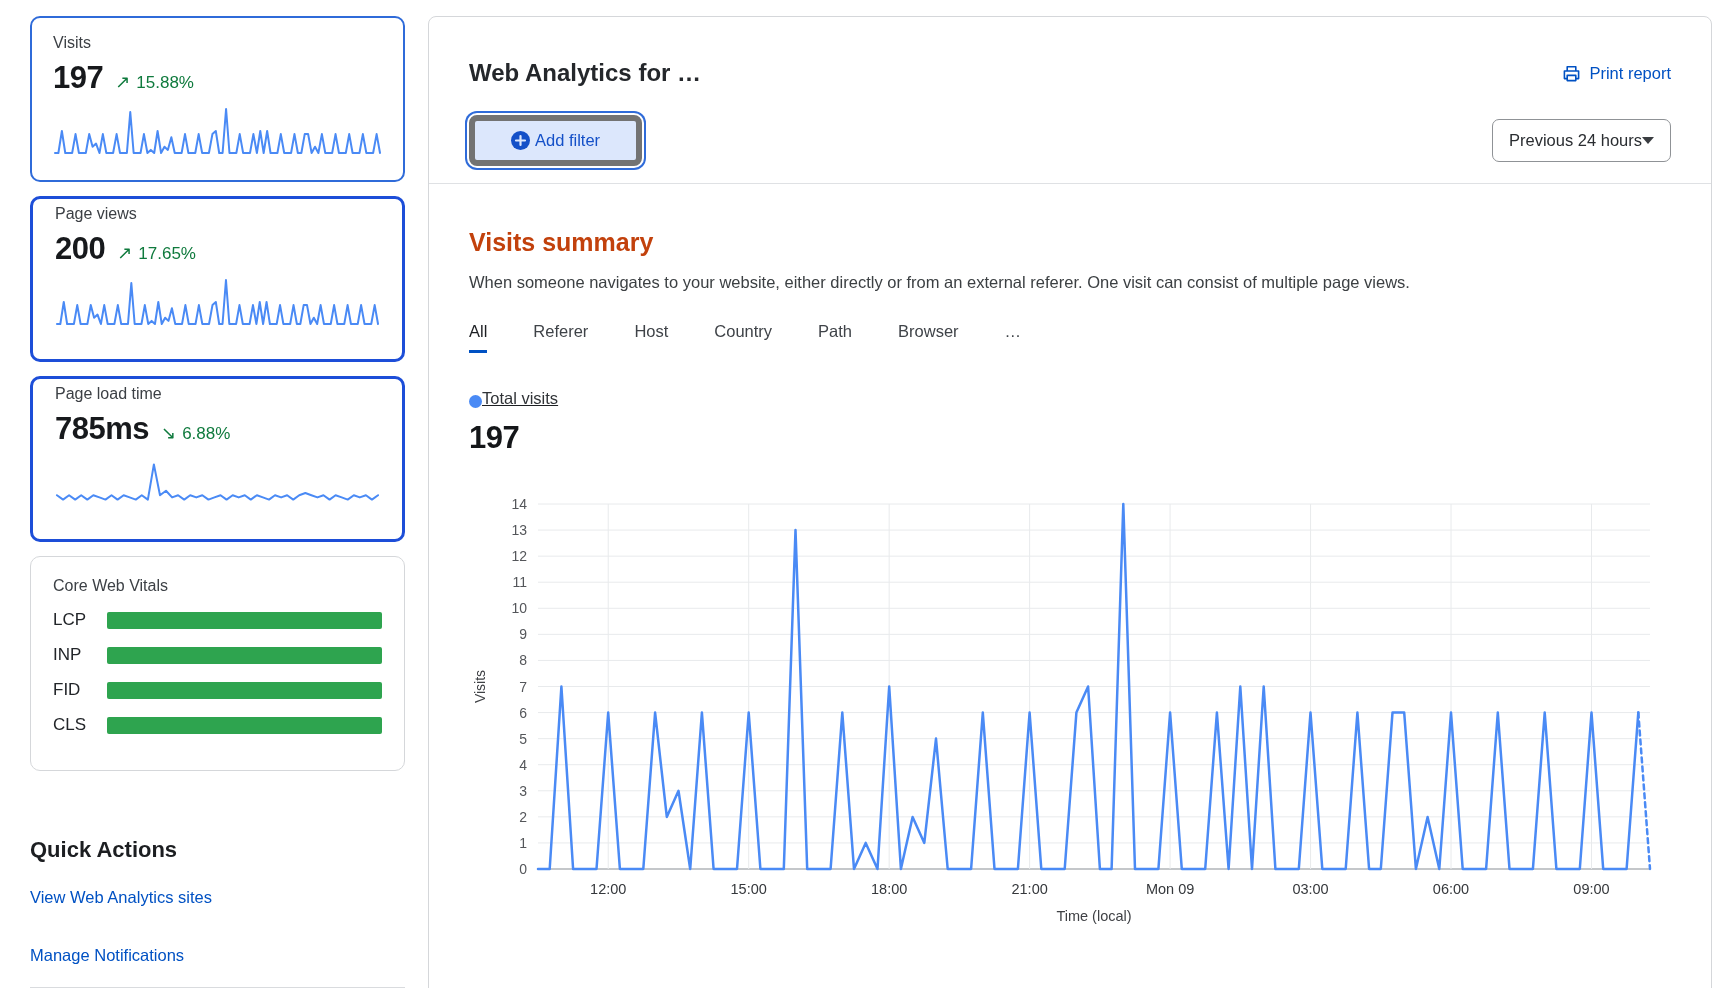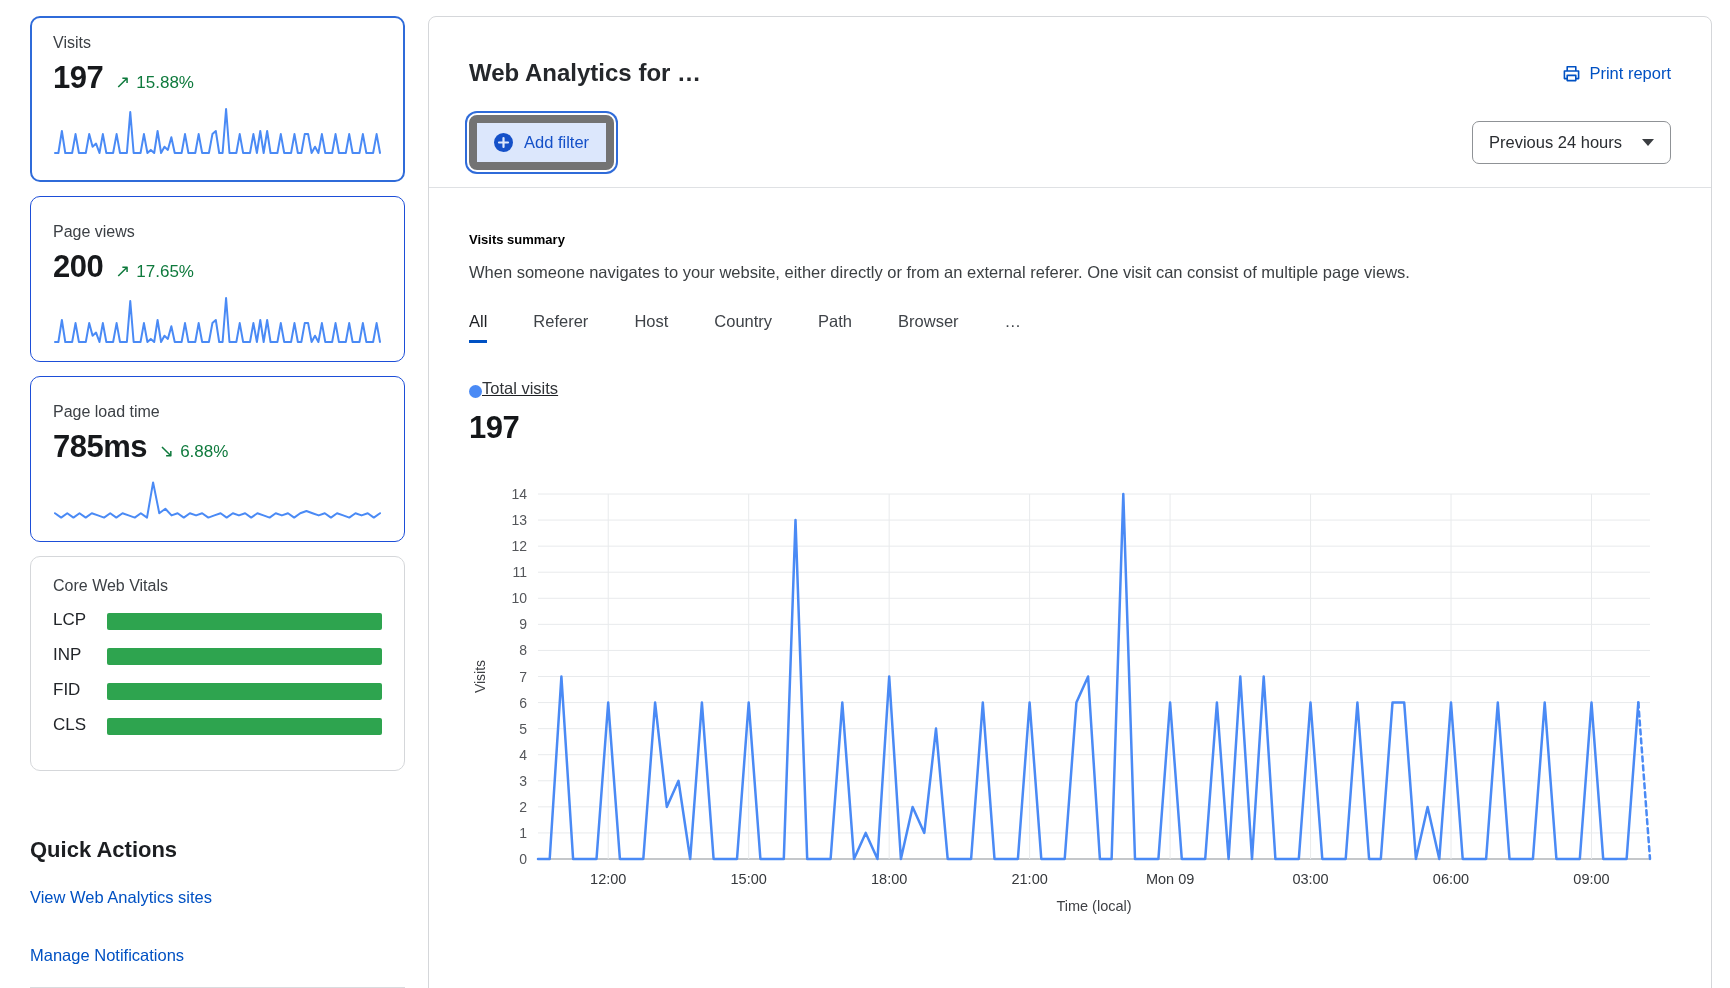--- a/index.html
+++ b/index.html
@@ -6,75 +6,75 @@
   html,body { margin:0; padding:0; }
   body {
     width:1730px; height:988px; position:relative; overflow:hidden;
     background:#ffffff; color:#1d1f23;
     font-family:"Liberation Sans","DejaVu Sans",sans-serif;
   }
 
   
   .sidebar { position:absolute; left:30px; top:16px; width:375px; }
   .stat-card {
-    border:1px solid #1d4ed8; border-radius:10px; background:#fff;
-    padding:26px 22px 12px; height:166px; margin-bottom:14px;
+    border:3px solid #1d4ed8; border-radius:10px; background:#fff;
+    padding:6px 22px 12px; height:166px; margin-bottom:14px;
   }
   .stat-card.selected { border:2px solid #2f6bd9; padding:16px 21px 11px; }
   .stat-title { font-size:16px; color:#3c4045; }
   .stat-row { display:flex; align-items:baseline; gap:12px; margin-top:8px; }
   .stat-value { font-size:31px; font-weight:bold; color:#17191c; letter-spacing:-0.5px; }
   .stat-trend { font-size:17px; color:#0f7a3d; display:flex; align-items:baseline; gap:6px; }
   .trend-arrow { font-size:18px; }
   .spark { display:block; width:100%; height:52px; margin-top:8px; }
 
   .cwv-card {
     border:1px solid #d5d7da; border-radius:10px; background:#fff;
     padding:20px 22px; height:215px; margin-top:3px;
   }
   .cwv-title { font-size:16px; color:#3c4045; }
-  .cwv-row { display:flex; align-items:flex-end; margin-top:15px; }
+  .cwv-row { display:flex; align-items:center; margin-top:15px; }
   .cwv-label { width:54px; font-size:17px; color:#222529; }
   .cwv-bar { flex:1; height:17px; border-radius:2px; background:#2ea44f; }
 
   .qa-title { font-size:22px; font-weight:bold; color:#1c1e21; margin:66px 0 0; }
   .qa-link { display:inline-block; font-size:16.5px; color:#0051c3; 
              text-underline-offset:4px; margin-top:25px; cursor:pointer; }
   .qa-link-wrap { display:block; }
   .sidebar hr { border:none; border-top:1px solid #d9dbde; margin:22px 0 0; }
 
   
   .panel {
     position:absolute; left:428px; top:16px; width:1284px; height:1020px;
     border:1px solid #d5d7da; border-radius:8px; background:#fff;
   }
   .panel-header { padding:0 40px; }
   .title-row { display:flex; justify-content:space-between; align-items:center; margin-top:42px; }
   .page-title { font-size:24px; font-weight:bold; color:#24272b; margin:0; }
   .print-link { display:flex; align-items:center; gap:8px; color:#0051c3; font-size:16.5px; cursor:pointer; }
   .filter-row { display:flex; justify-content:space-between; align-items:center; margin-top:28px; }
   .add-filter-btn {
-    display:inline-flex; align-items:center; gap:11px;
-    background:#dce7fc; border:8px solid #737373; border-radius:8px;
-    padding:10px 17px; font-size:16.5px; color:#1450c8; cursor:pointer;
+    display:inline-flex; align-items:center; gap:5px;
+    background:#dce7fc; border:6px solid #737373; border-radius:8px;
+    padding:10px 36px; font-size:16.5px; color:#1450c8; cursor:pointer;
     box-shadow:0 0 0 2px #ffffff, 0 0 0 4px #2f6bd9;
     font-family:inherit;
   }
   .range-btn {
-    display:inline-flex; align-items:center; gap:20px;
+    display:inline-flex; align-items:center; gap:0;
     background:#fff; border:1px solid #8f9296; border-radius:7px;
     padding:11px 16px; font-size:16.5px; color:#2a2d31; cursor:pointer;
     font-family:inherit;
   }
   .caret-down { width:0; height:0; border-left:6px solid transparent; border-right:6px solid transparent;
     border-top:7px solid #3a3d41; }
   .panel-divider { border:none; border-top:1px solid #dfe1e4; margin:17px 0 0; }
 
   .summary { padding:0 40px; }
-  .summary-title { font-size:13px; font-weight:bold; color:#000000; margin:44px 0 0; }
+  .summary-title { font-size:25px; font-weight:bold; color:#c2410c; margin:44px 0 0; }
   .summary-desc { font-size:16.5px; color:#3c4043; margin-top:16px; }
   .tabs { display:flex; gap:46px; margin-top:30px; }
   .tab { font-size:16.5px; color:#3f4348; padding-bottom:9px; cursor:pointer; border-bottom:3px solid transparent; }
   .tab.active { color:#1d1f23; border-bottom-color:#0051c3; }
   .legend { display:flex; align-items:flex-end; gap:0; margin-top:36px;text-decoration:underline; }
   .legend-dot { width:13px; height:13px; border-radius:50%; background:#4a8af5; }
   .legend-label { font-size:16.5px; color:#303337; }
   .total-number { font-size:31px; font-weight:bold; color:#141619; margin-top:12px; letter-spacing:-0.5px; }
   .chart-wrap { margin-top:40px; }
   #main-chart { display:block; }

